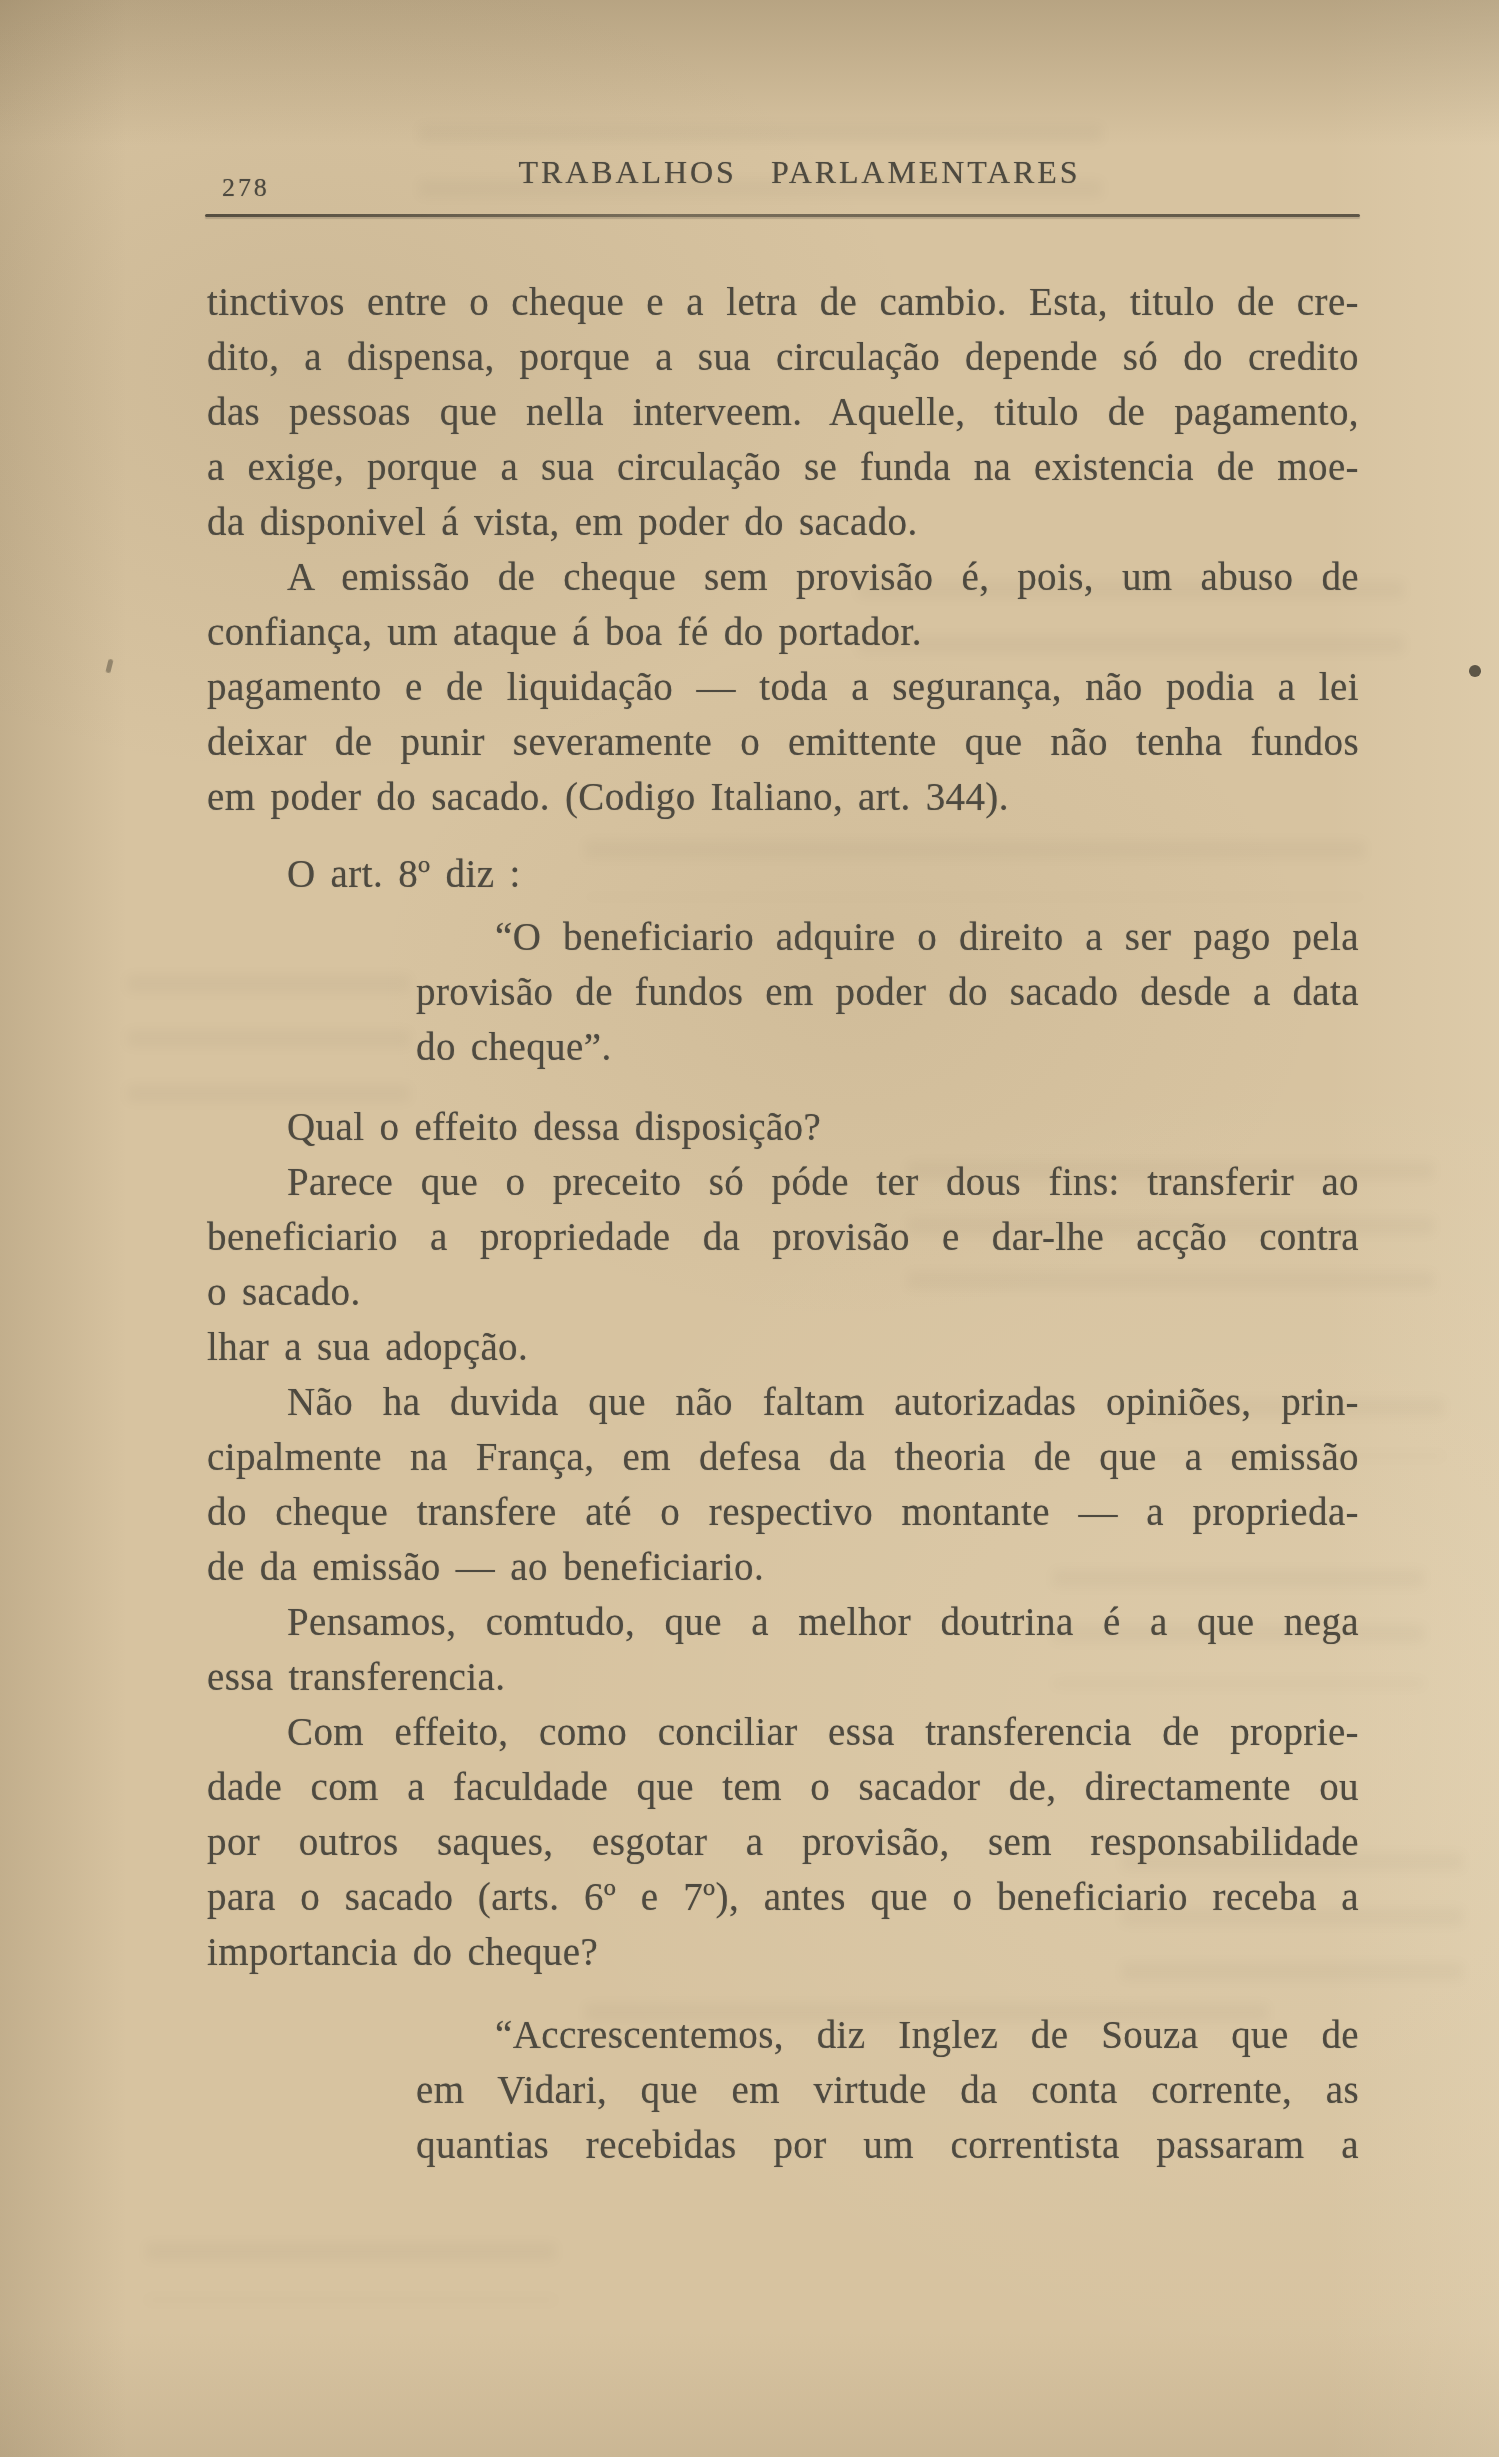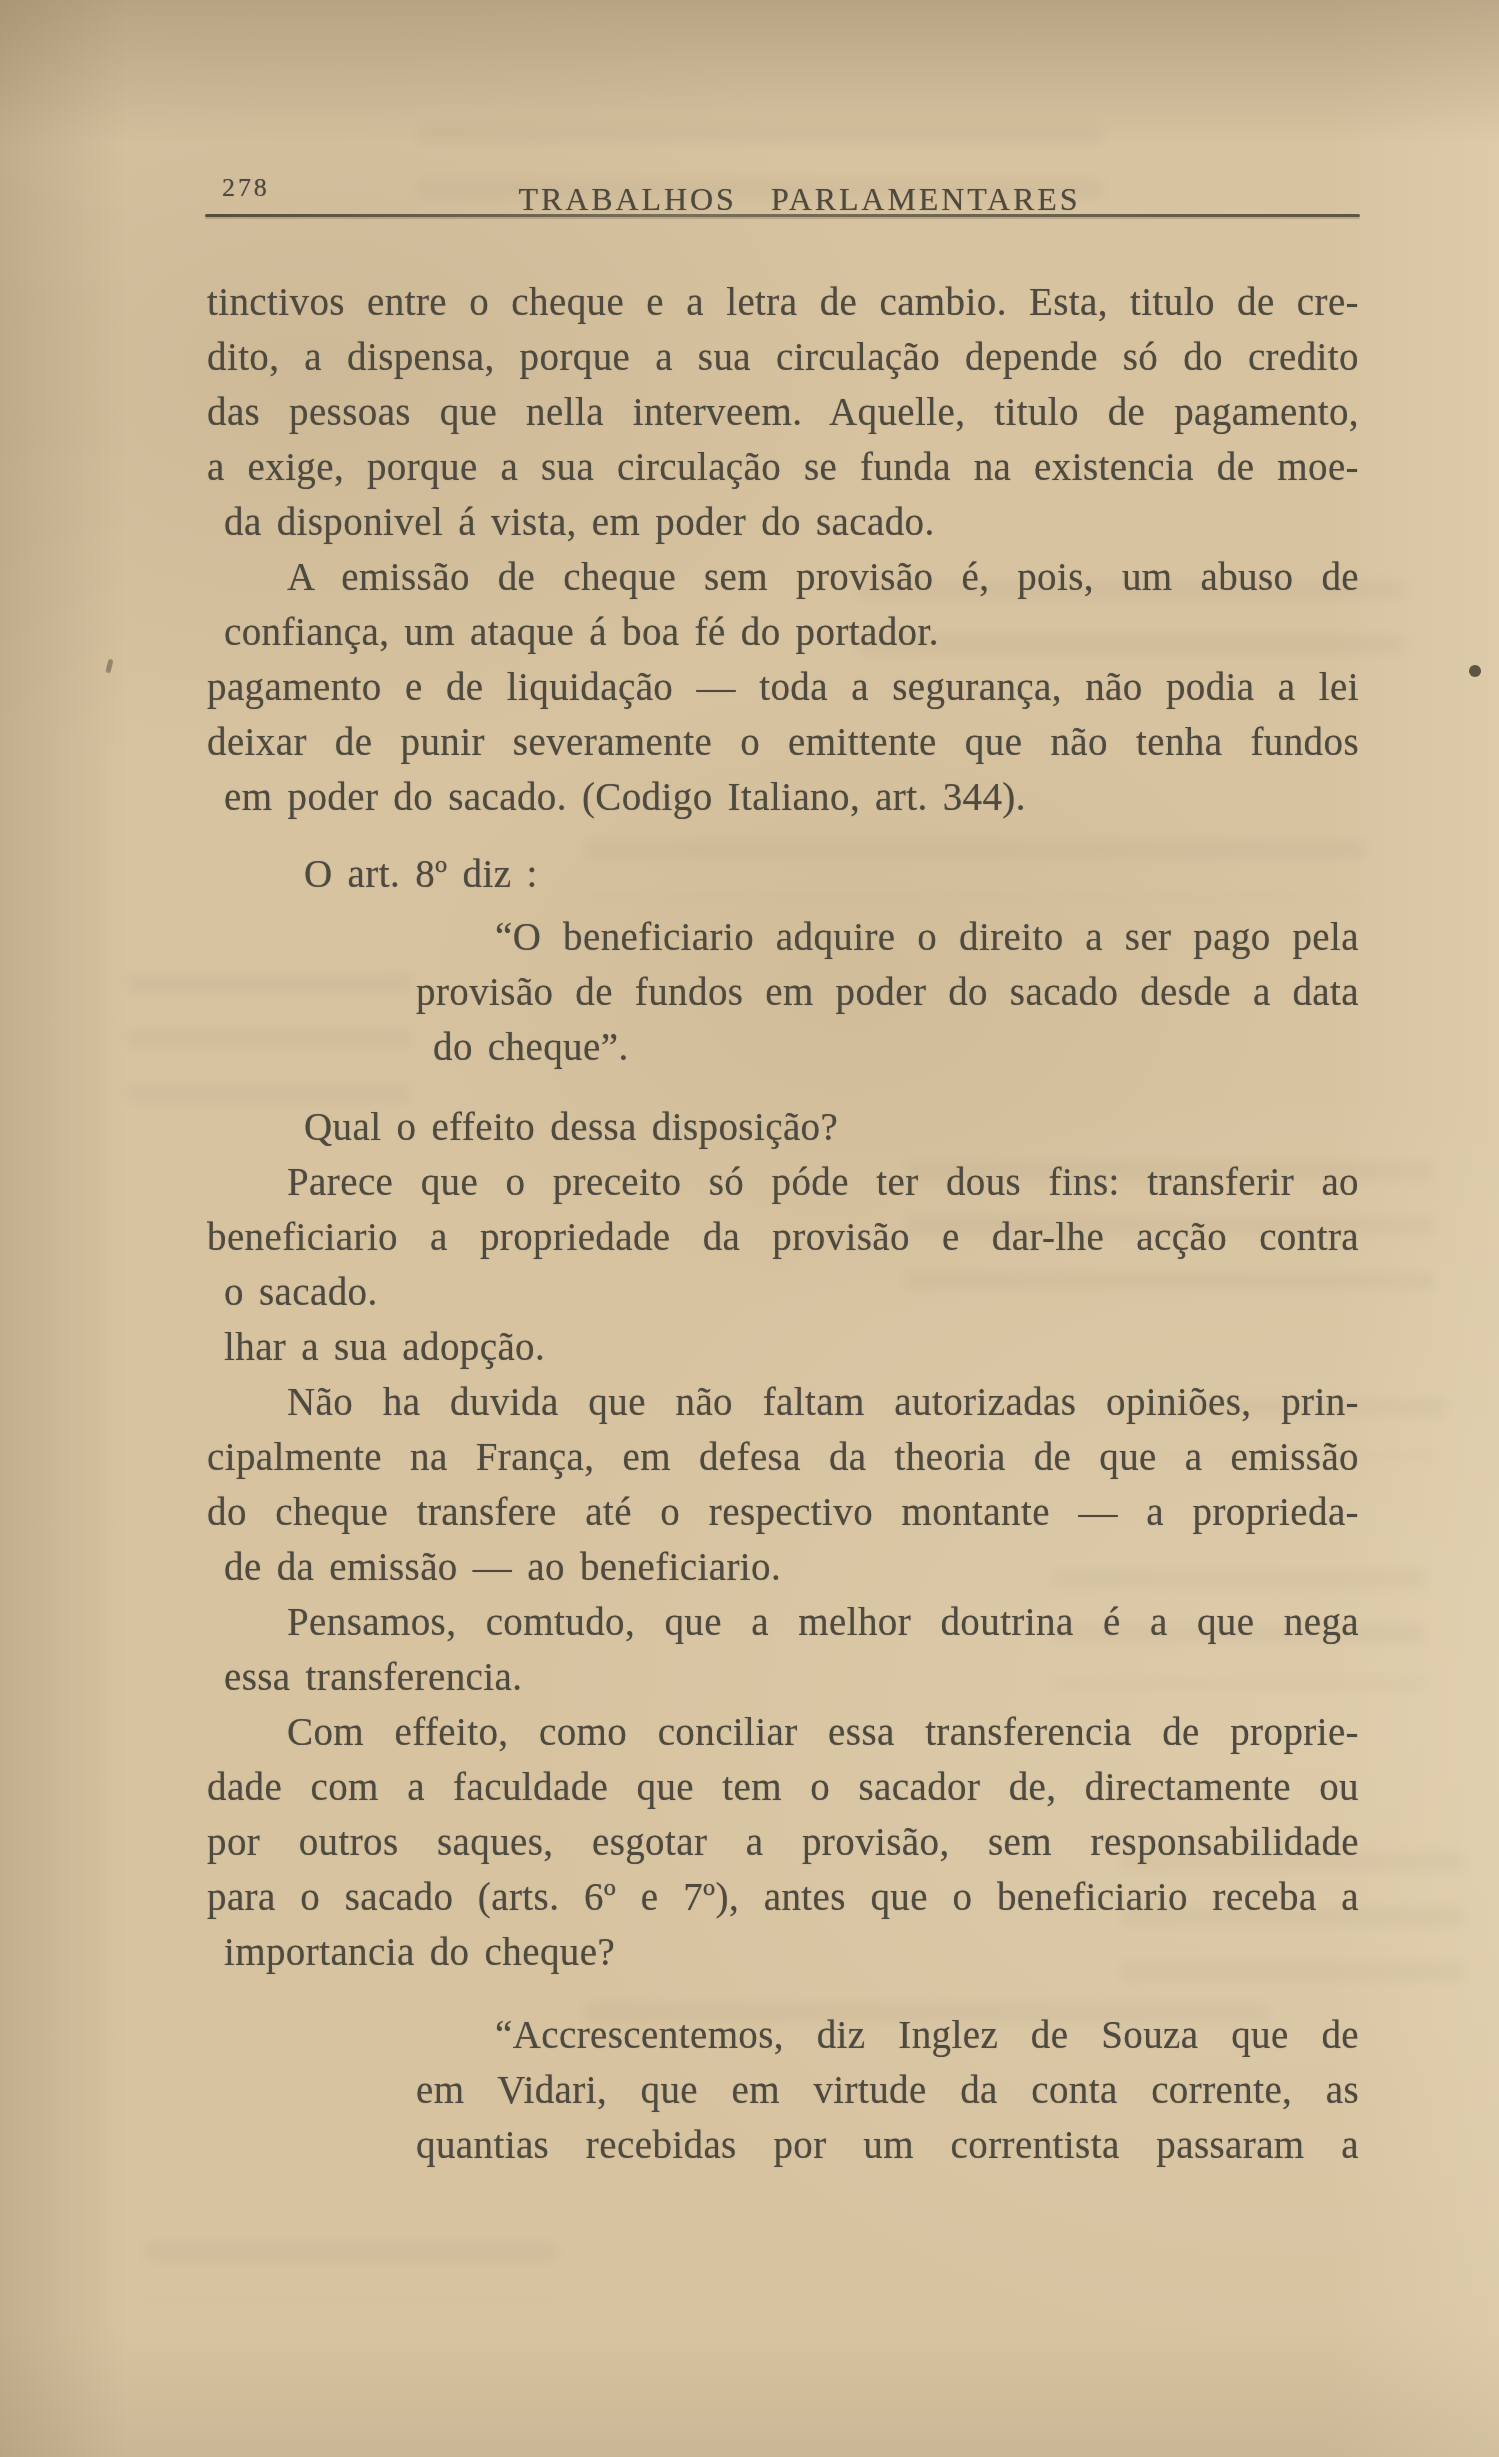--- a/index.html
+++ b/index.html
@@ -21,21 +21,21 @@
     color:#4e4a40;
     padding-left:42px;
   }
   
   .page-number{
     position:absolute;left:222px;top:173px;
     font-size:26px;letter-spacing:2.9px;
     text-shadow:0 0 1px rgba(80,74,62,.55);
   }
   .running-title{
-    position:absolute;left:207px;top:181px;width:1152px;
+    position:absolute;left:207px;top:154px;width:1152px;
     text-align:center;text-indent:33px;
     font-size:32px;letter-spacing:2.9px;word-spacing:23.4px;
     text-shadow:0 0 1px rgba(80,74,62,.55);
     white-space:nowrap;
   }
   .header-rule{
     position:absolute;left:205px;top:214px;width:1155px;height:2.9px;
     background:linear-gradient(90deg, rgba(72,66,54,.9), rgba(72,66,54,.65) 40%, rgba(72,66,54,.85));
     box-shadow:0 2px 1px rgba(72,66,54,.22);
     border-radius:2px;
@@ -45,21 +45,21 @@
     position:absolute;left:207px;top:274px;width:1152px;
     font-size:39px;line-height:55px;
     letter-spacing:0.4px;word-spacing:4.9px;
     text-shadow:0 0 1px rgba(80,74,62,.55);
   }
   .block{margin:0;}
   .block .line{
     text-align:justify;
     text-align-last:justify;
   }
-  .block .line.open{text-align-last:left;margin-left:17px;}
+  .block .line.open{text-align-last:left;}
   .block .line.first-indent{text-indent:80px;}
   .block.quote{margin-left:209px;}
   .block.quote .line.first-indent{text-indent:79px;}
   .block:nth-child(4){margin-top:22.4px;}
   .block:nth-child(5){margin-top:7.8px;}
   .block:nth-child(6){margin-top:24.4px;}
   .block:nth-child(12){margin-top:28px;}
   
   .ghost{
     position:absolute;

